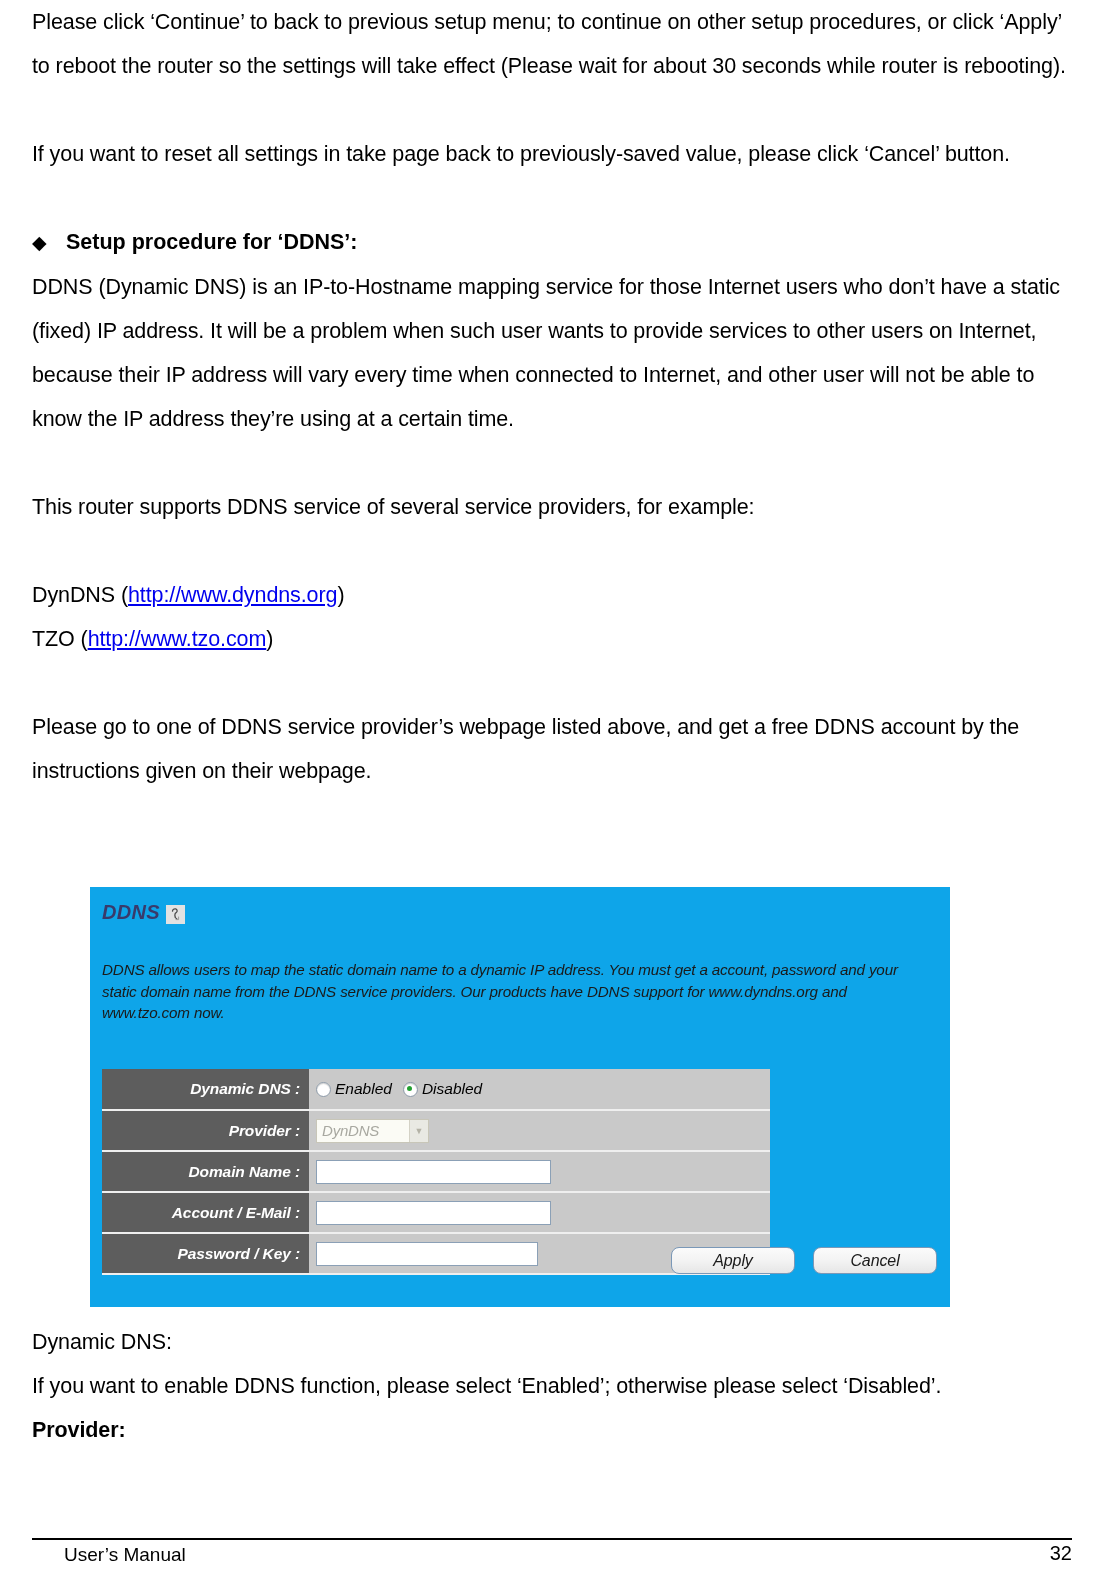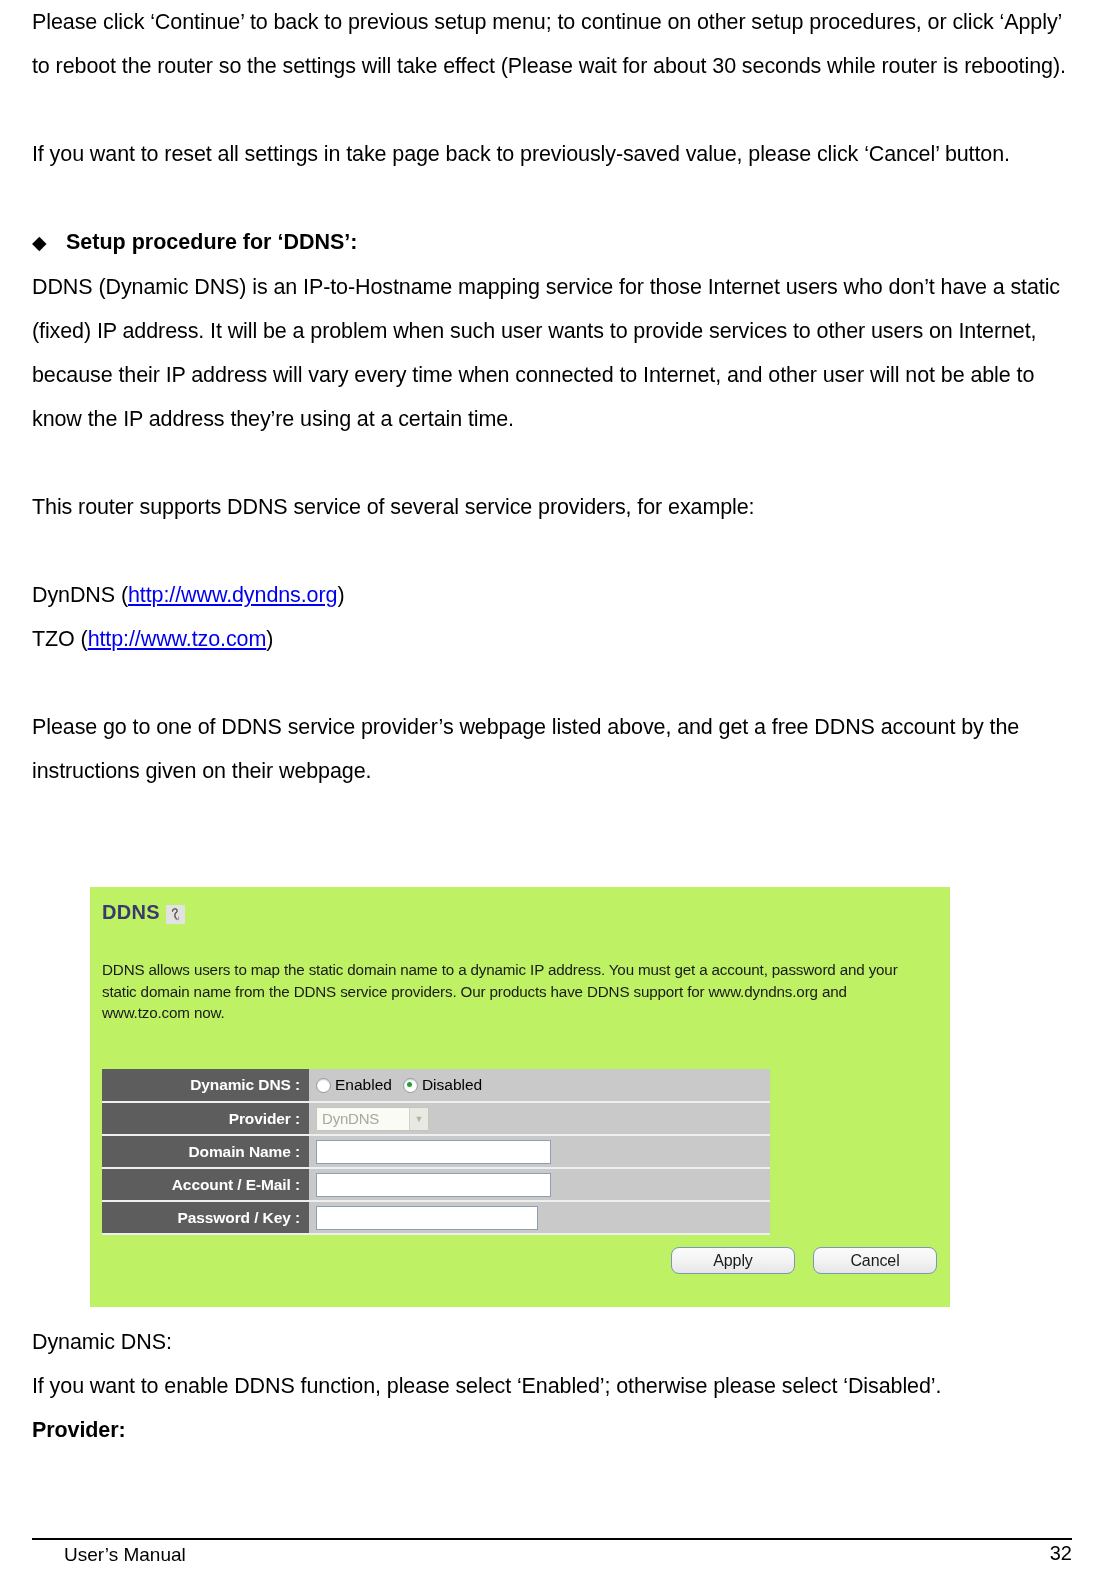--- a/index.html
+++ b/index.html
@@ -59,22 +59,23 @@
     text-decoration: underline;
   }
 
   
   .panel {
     position: absolute;
     left: 90px;
     top: 887px;
     width: 860px;
     height: 420px;
-    background: #bef264;
-    box-sizing: border-box;
+    background: #0ea5e9;
+    box-sizing: border-box;
+    font-style: italic;
   }
 
   .panel-title {
     position: absolute;
     left: 12px;
     top: 14px;
     font-size: 20px;
     font-weight: bold;
     color: #393a6b;
     letter-spacing: 0.3px;
@@ -103,21 +104,21 @@
     letter-spacing: -0.15px;
   }
 
   .form-table {
     position: absolute;
     left: 12px;
     top: 182px;
     width: 668px;
     border-collapse: collapse;
   }
-  .form-table tr { height: 33px; }
+  .form-table tr { height: 41px; }
   .form-table td {
     padding: 0;
     vertical-align: middle;
   }
   td.lbl {
     width: 198px;
     background: #5d5d5d;
     color: #ffffff;
     font-size: 15.5px;
     font-weight: bold;

